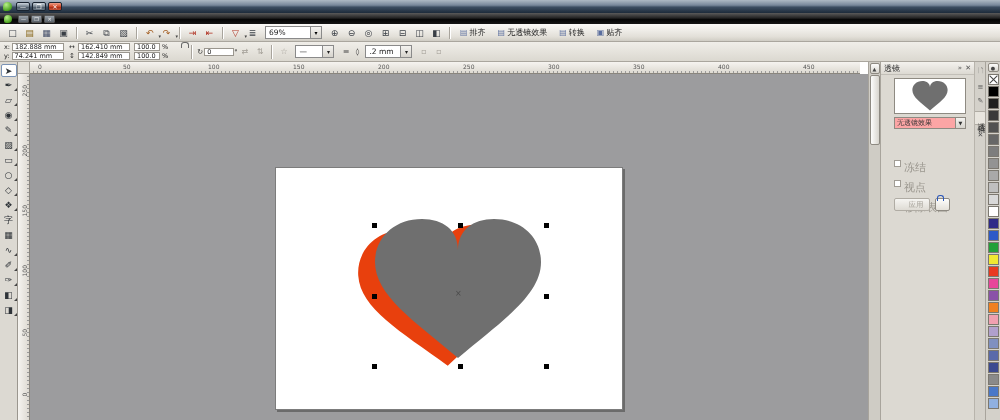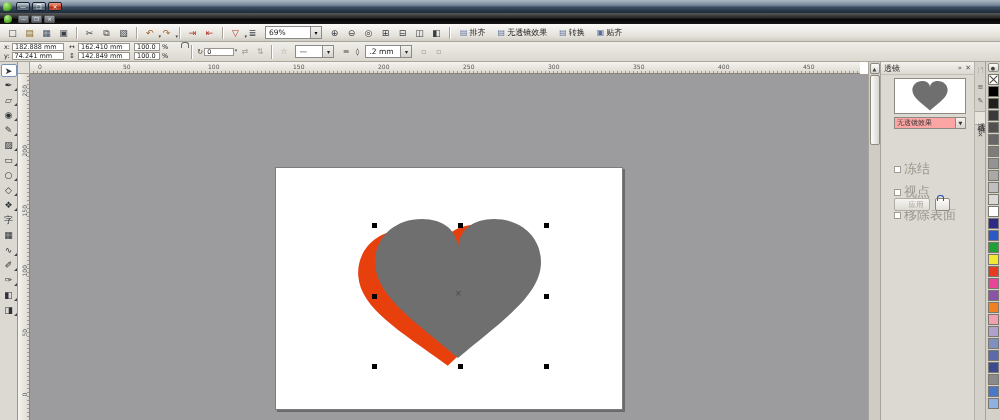--- a/index.html
+++ b/index.html
@@ -126,21 +126,21 @@
   .docker-title { flex:1; font-size:8px; }
   .dk-hbtn { font-size:7px; color:#555; margin-left:3px; }
   .preview-box { position:absolute; left:13px; top:16px; width:72px; height:36px;
     background:#fff; border:1px solid #8e8a82; }
   .effect-select { position:absolute; left:13px; top:55px; width:72px; height:12px;
     background:#fca5a5; border:1px solid #8e8a82; display:flex; align-items:center; }
   .effect-value { flex:1; font-size:7px; padding-left:2px; white-space:nowrap; overflow:hidden; }
   .select-arrow { width:10px; height:100%; background:linear-gradient(#f4f3f0,#d6d3cc);
     border-left:1px solid #8e8a82; font-size:5px; text-align:center; line-height:11px; }
   .dk-checks { position:absolute; left:13px; top:98px; display:flex; flex-direction:column; gap:5px; }
-  .dk-check { display:flex; align-items:center; gap:3px; color:#9a968e; font-size:13px; }
+  .dk-check { display:flex; align-items:flex-start; gap:3px; color:#9a968e; font-size:11px; }
   .checkbox { width:7px; height:7px; background:#fff; border:1px solid #a09c94; }
   .apply-btn { position:absolute; left:13px; top:136px; width:36px; height:13px;
     border:1px solid #b0aca4; border-radius:2px; background:linear-gradient(#f6f5f2,#dedbd4);
     color:#a8a49c; font-size:7.5px; text-align:center; line-height:12px;padding-left:8px; }
   .lock-btn { position:absolute; left:54px; top:136px; width:15px; height:13px;
     border:1px solid #8e8a82; border-radius:2px; background:linear-gradient(#fdfdfc,#e4e1da); }
   .lock-glyph { position:relative; width:7px; height:5px; background:#2a56b8;
     border-radius:1px; margin:5px auto 0; }
   .lock-glyph:before { content:""; position:absolute; left:1px; top:-4px; width:5px; height:5px;
     border:1.5px solid #2a56b8; border-bottom:none; border-radius:3px 3px 0 0; }

